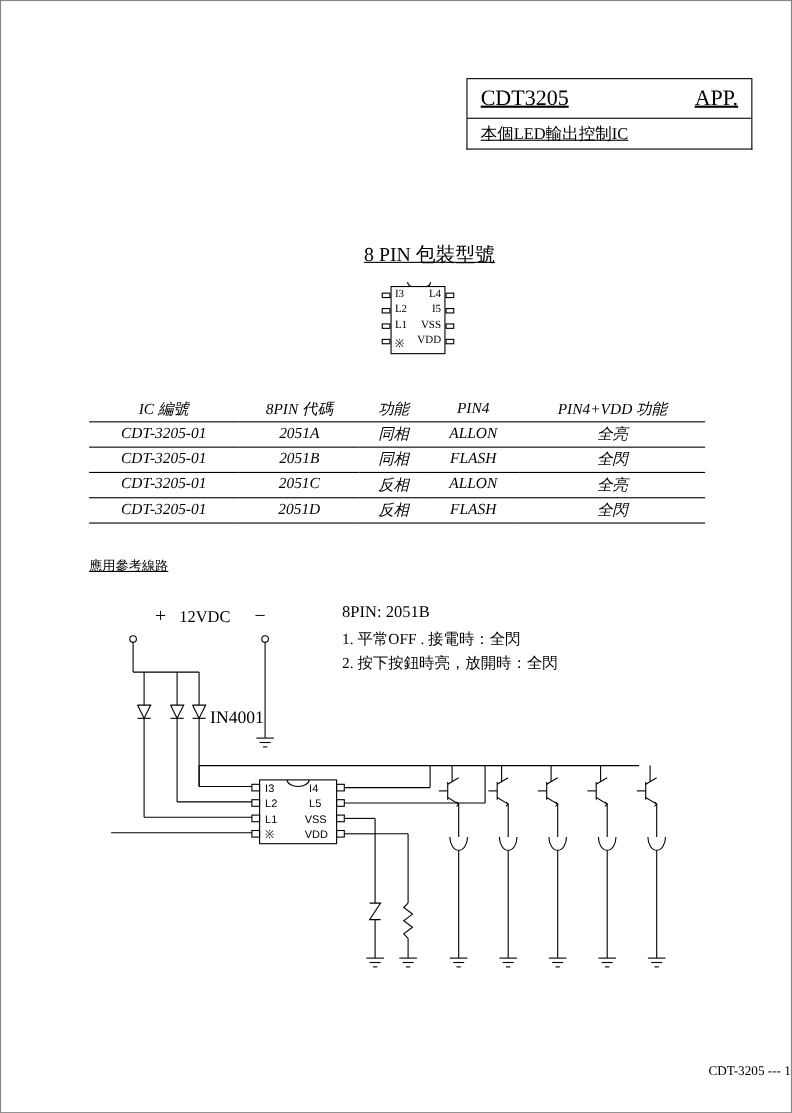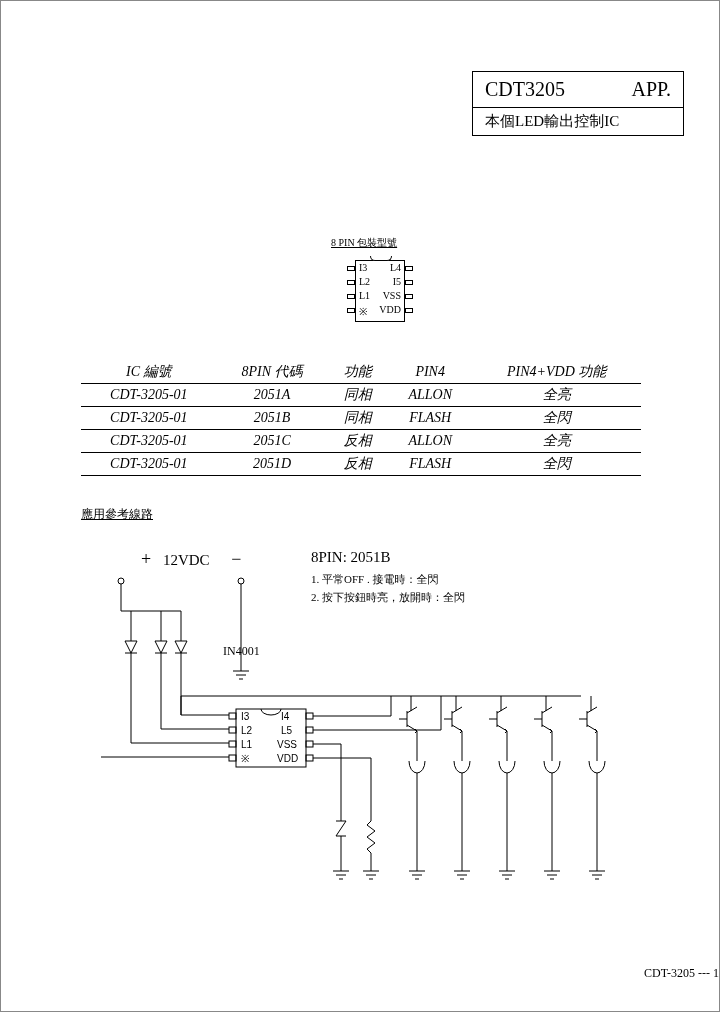--- a/index.html
+++ b/index.html
@@ -12,40 +12,41 @@
     font-size: 14px;
     color: #000;
     position: relative;
     border: 1px solid #888;
     box-sizing: border-box;
   }
   .header-box {
     position: absolute;
     top: 70px;
     right: 35px;
-    width: 212px;
+    width: 260px;
+    text-decoration: underline;
   }
   .header-row1 {
     border: 1px solid #000;
     padding: 6px 12px;
     font-size: 20px;
     display: flex;
     justify-content: space-between;
   }
   .header-row2 {
     border: 1px solid #000;
     border-top: none;
     padding: 4px 12px;
     font-size: 15px;
   }
   .pinout-title {
     position: absolute;
-    top: 235px;
+    top: 218px;
     left: 330px;
-    font-size: 10px;
+    font-size: 18px;
     text-decoration: underline;
   }
   .chip-box {
     position: absolute;
     top: 255px;
     left: 330px;
     width: 98px;
     height: 72px;
   }
   .chip-body {
@@ -117,35 +118,34 @@
   .notes-title {
     position: absolute;
     top: 548px;
     left: 310px;
     font-size: 15px;
   }
   .notes-lines {
     position: absolute;
     top: 570px;
     left: 310px;
-    font-size: 11px;
+    font-size: 14px;
     line-height: 1.6;
   }
   .power-label {
     position: absolute;
     top: 548px;
     left: 140px;
     font-size: 15px;
   }
   .diode-label {
     position: absolute;
     top: 643px;
     left: 190px;
-    font-size: 12px;
-    margin-left: 32px;
+    font-size: 16px;
   }
   .schematic {
     position: absolute;
     top: 560px;
     left: 80px;
     width: 560px;
     height: 370px;
   }
   .schematic svg {
     width: 100%;

